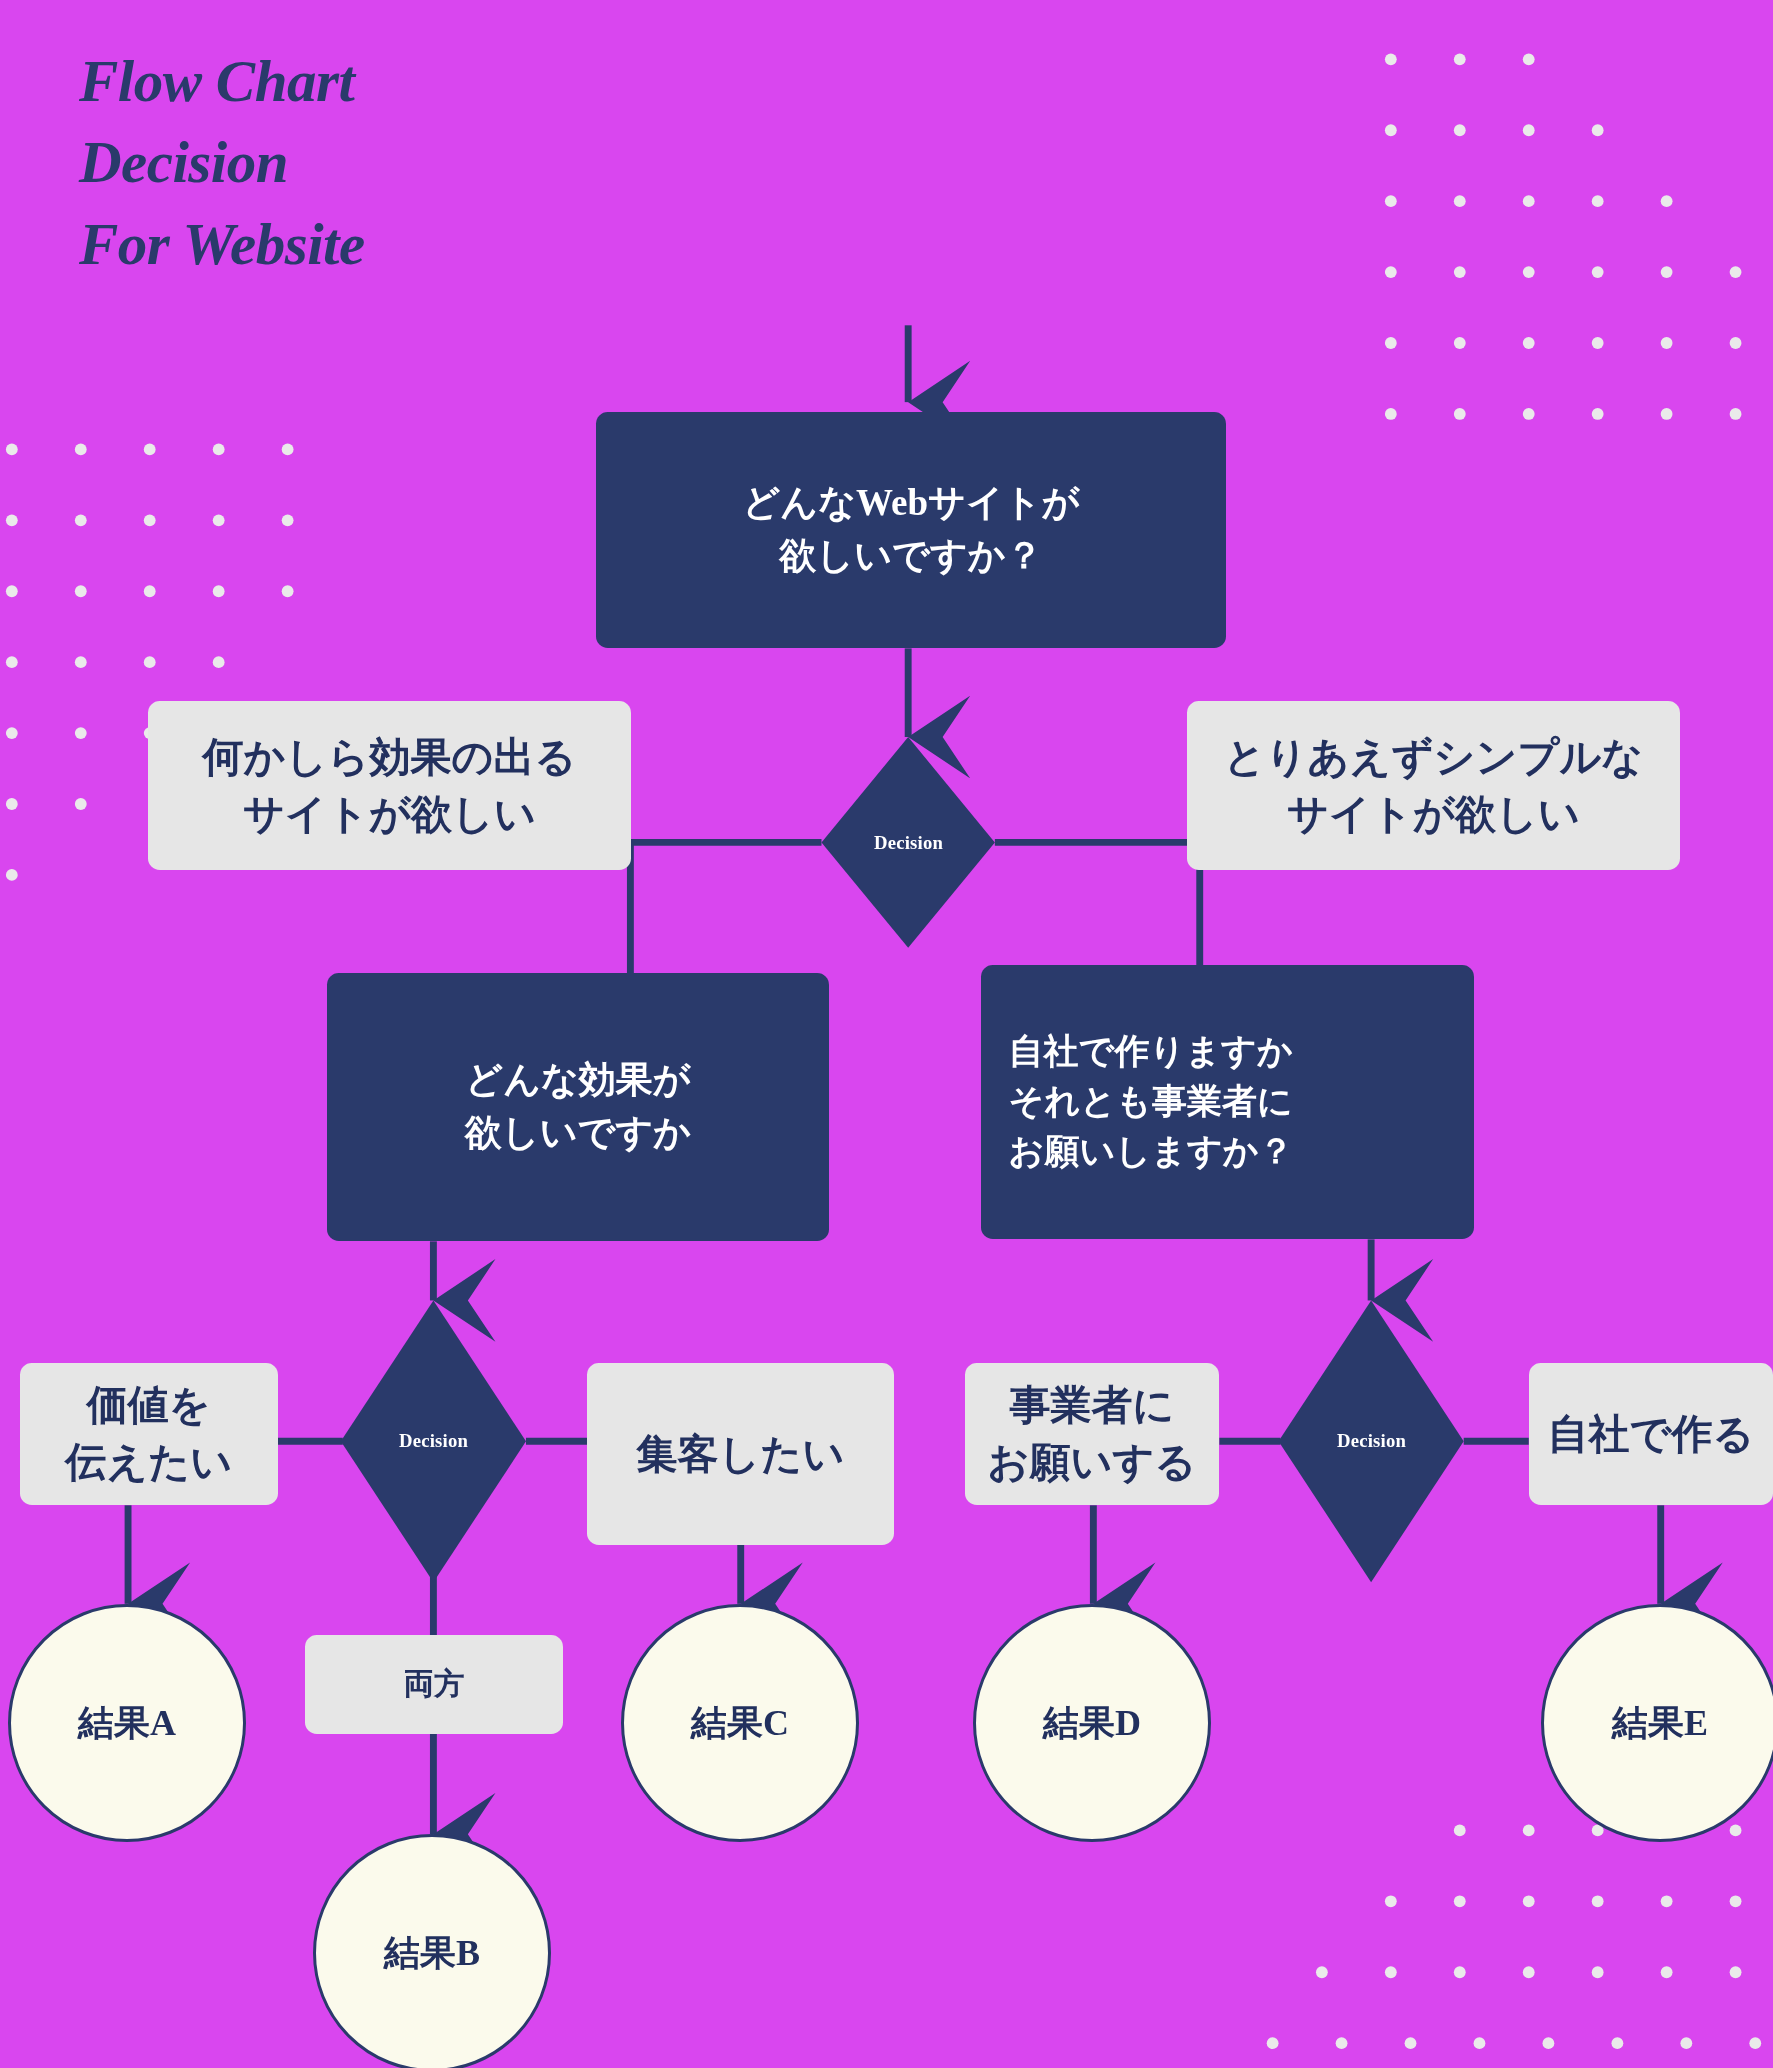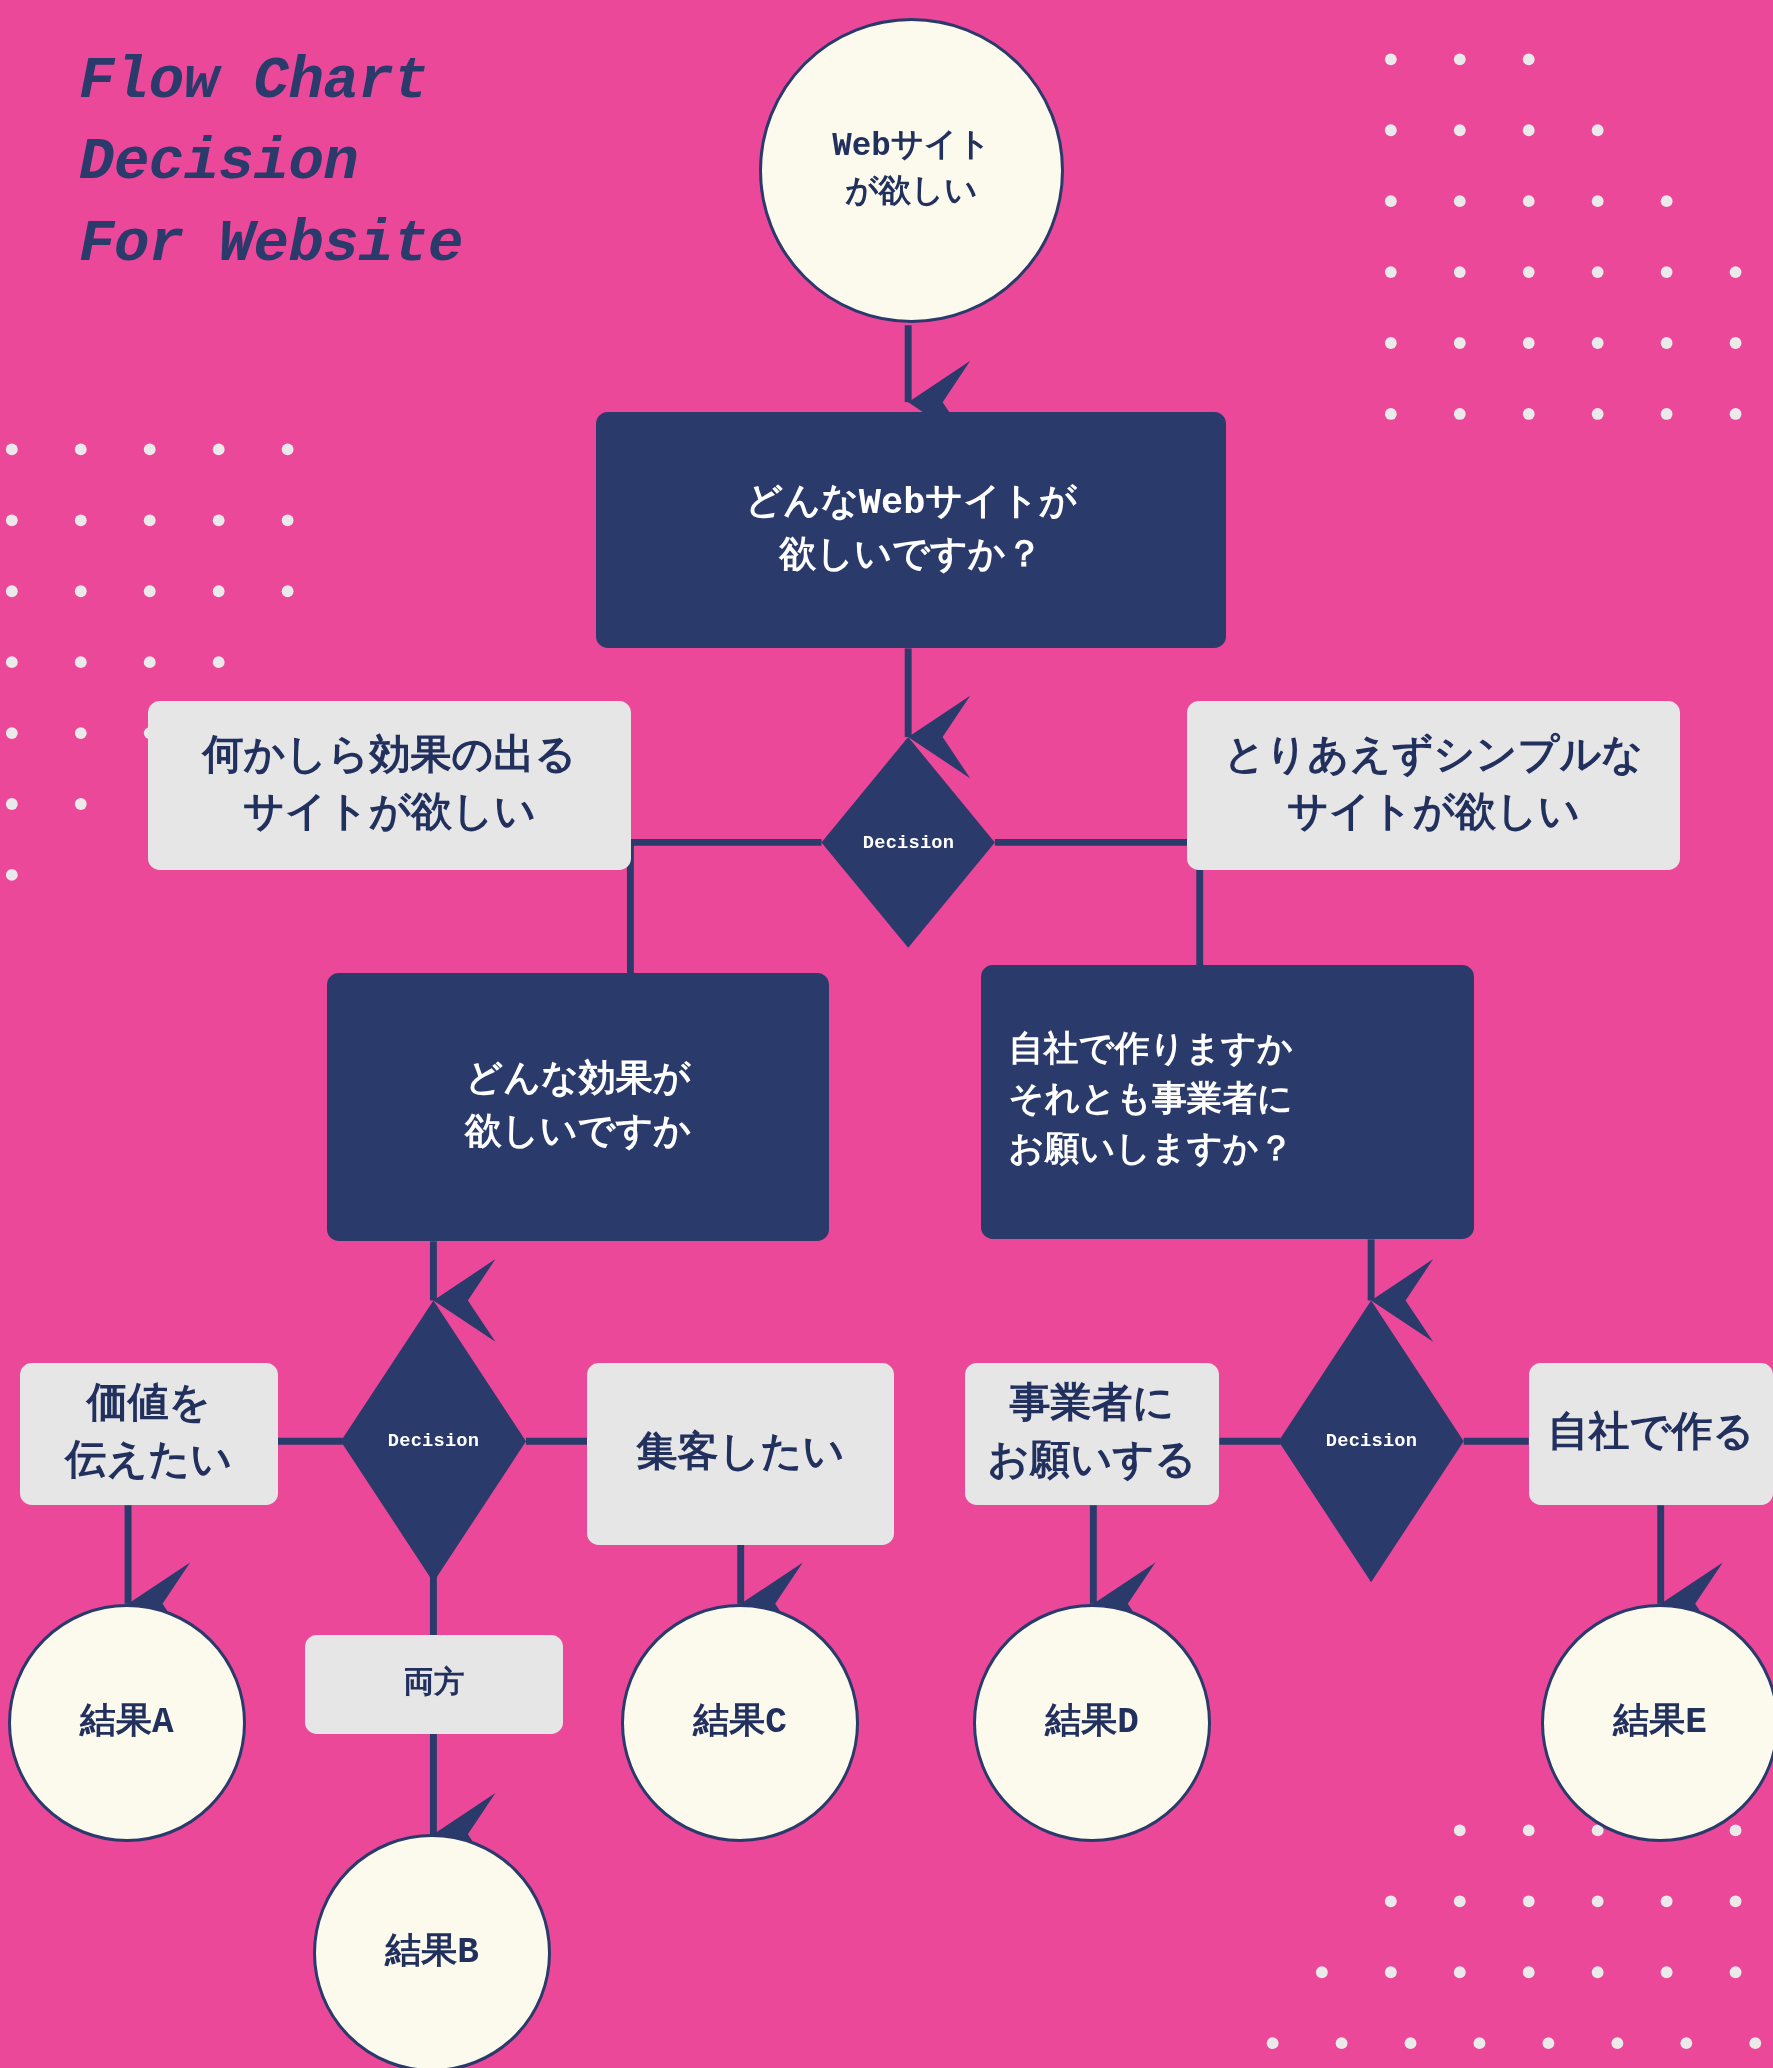--- a/index.html
+++ b/index.html
@@ -4,23 +4,23 @@
 <style>
   html, body {
     margin: 0;
     padding: 0;
     background: #ffffff;
   }
   #page {
     position: relative;
     width: 1773px;
     height: 2069px;
-    background: #ec4899;
+    background: #d946ef;
     overflow: hidden;
-    font-family: Liberation Mono, monospace;
+    font-family: Liberation Serif, serif;
   }
   #dots, #edges {
     position: absolute;
     left: 0;
     top: 0;
     width: 1773px;
     height: 2069px;
   }
   #dots { z-index: 1; }
   #edges { z-index: 2; }
@@ -249,22 +249,20 @@
       <polygon points="1392,1320 1486,1463 1392,1606 1298,1463"></polygon>
     </g>
   </svg>
 
   <div id="nodes">
 
     <div class="title">Flow Chart
 Decision
 For Website</div>
 
-    <div class="node circle start" style="left:759px; top:17.7px; width:305px; height:305px;">Webサイト
-が欲しい</div>
 
     <div class="node navybox" style="left:596px; top:412px; width:630px; height:236px; padding:0 23.6px;">どんなWebサイトが
 欲しいですか？</div>
 
     <div class="node chip" style="left:148px; top:701px; width:483px; height:169px; padding:0 17.7px;">何かしら効果の出る
 サイトが欲しい</div>
 
     <div class="node chip" style="left:1187px; top:701px; width:493px; height:169px; padding:0 17.7px;">とりあえずシンプルな
 サイトが欲しい</div>
 

